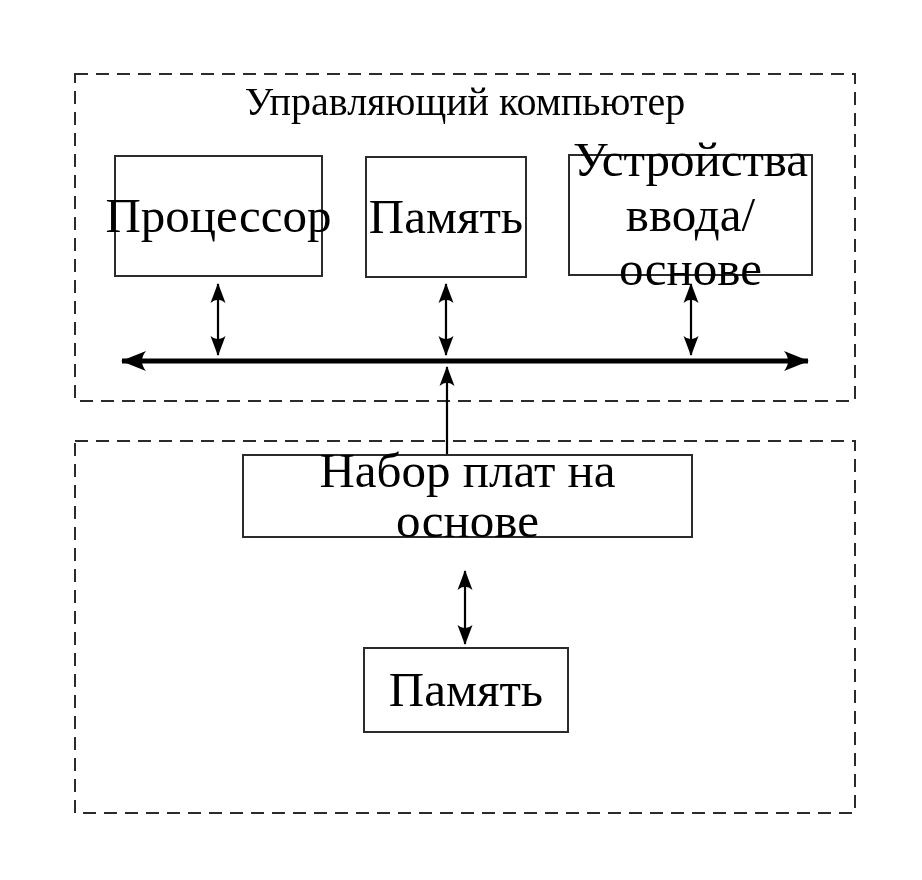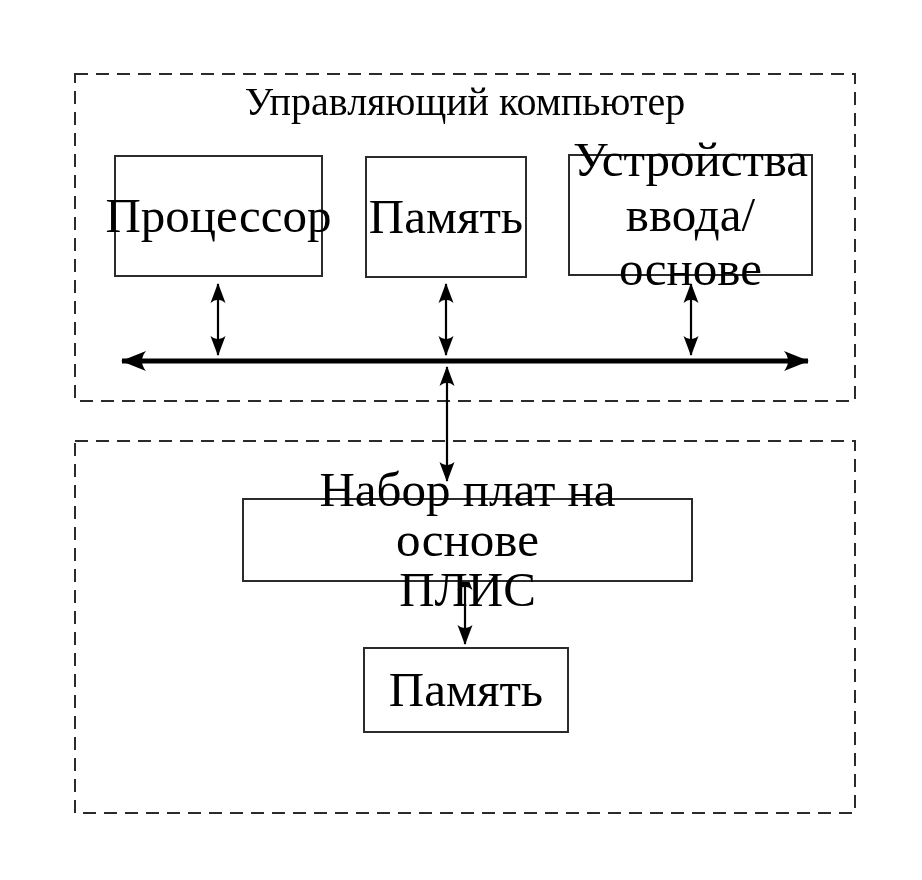--- a/index.html
+++ b/index.html
@@ -42,21 +42,21 @@
     width: 782px;
     text-align: center;
     font-size: 40px;
     line-height: 1.15;
     z-index: 2;
     white-space: nowrap;
   }
   .node-processor  { left: 114px; top: 155px; width: 209px; height: 122px; }
   .node-memory-top { left: 365px; top: 156px; width: 162px; height: 122px; }
   .node-io         { left: 568px; top: 154px; width: 245px; height: 122px; }
-  .node-fpga       { left: 242px; top: 498px; width: 451px; height: 84px; line-height: 1.02; align-items: center; }
+  .node-fpga       { left: 242px; top: 454px; width: 451px; height: 84px; line-height: 1.02; align-items: center; }
   .node-memory-bot { left: 363px; top: 647px; width: 206px; height: 86px; }
   .title-top    { top: 79px; }
   .label-bottom { top: 760px; }
 </style>
 </head>
 <body>
 
 <div class="canvas">
 
   <svg class="overlay" viewBox="0 0 922 880" xmlns="http://www.w3.org/2000/svg">
@@ -94,21 +94,20 @@
     <span>Память</span>
   </div>
 
   <div class="node node-io">
     <span>Устройства</span>
     <span>ввода/основе</span>
   </div>
 
   <div class="node node-fpga">
     <span>Набор плат на основе</span>
-    <span>ПЛИС</span>
   </div>
 
   <div class="node node-memory-bot">
     <span>Память</span>
   </div>
 
 
 </div>
 
 </body></html>

